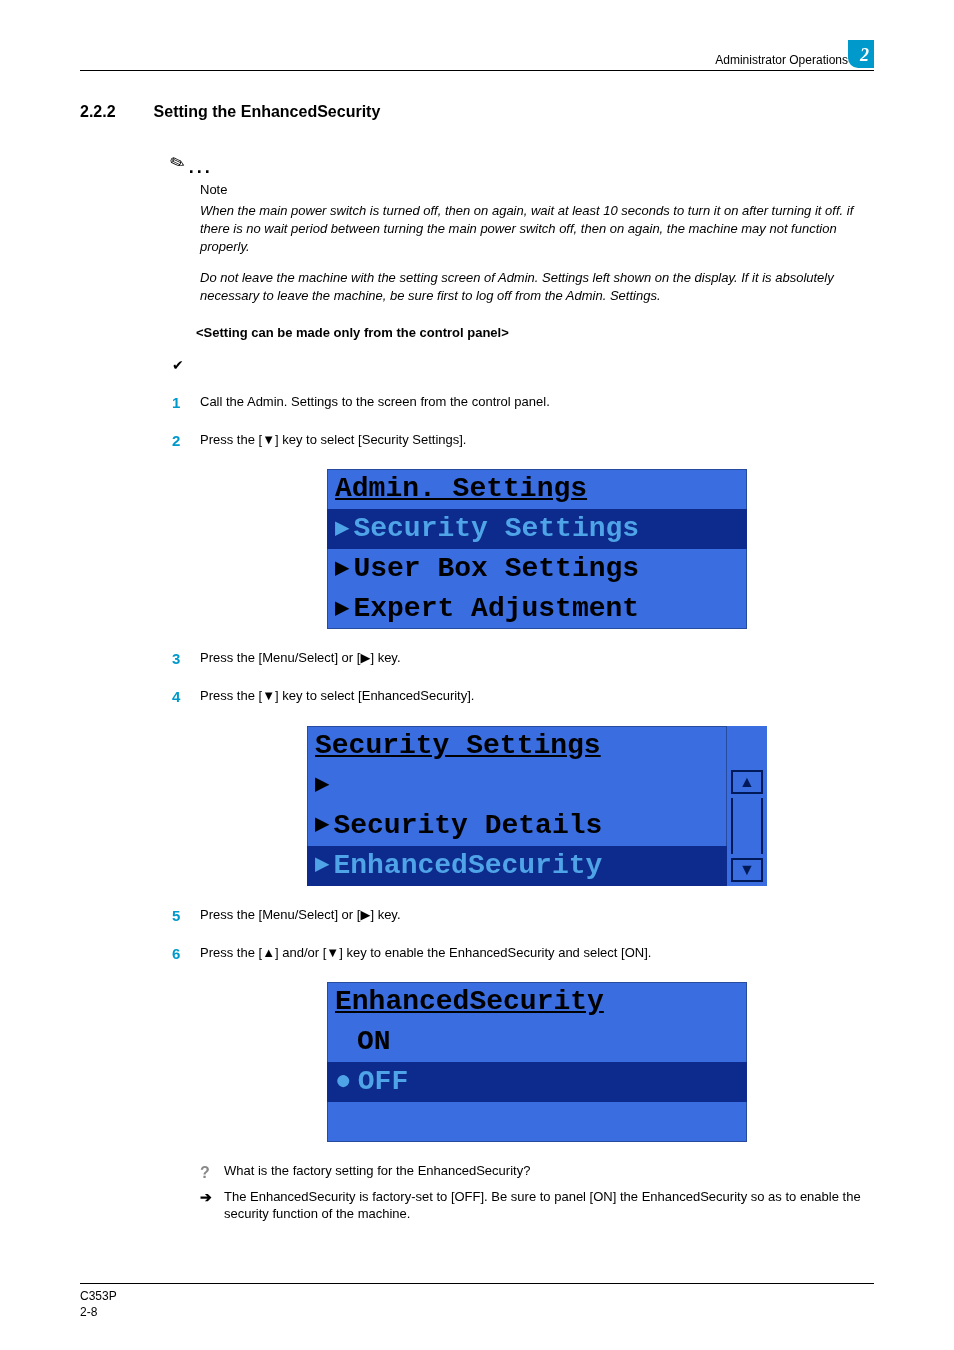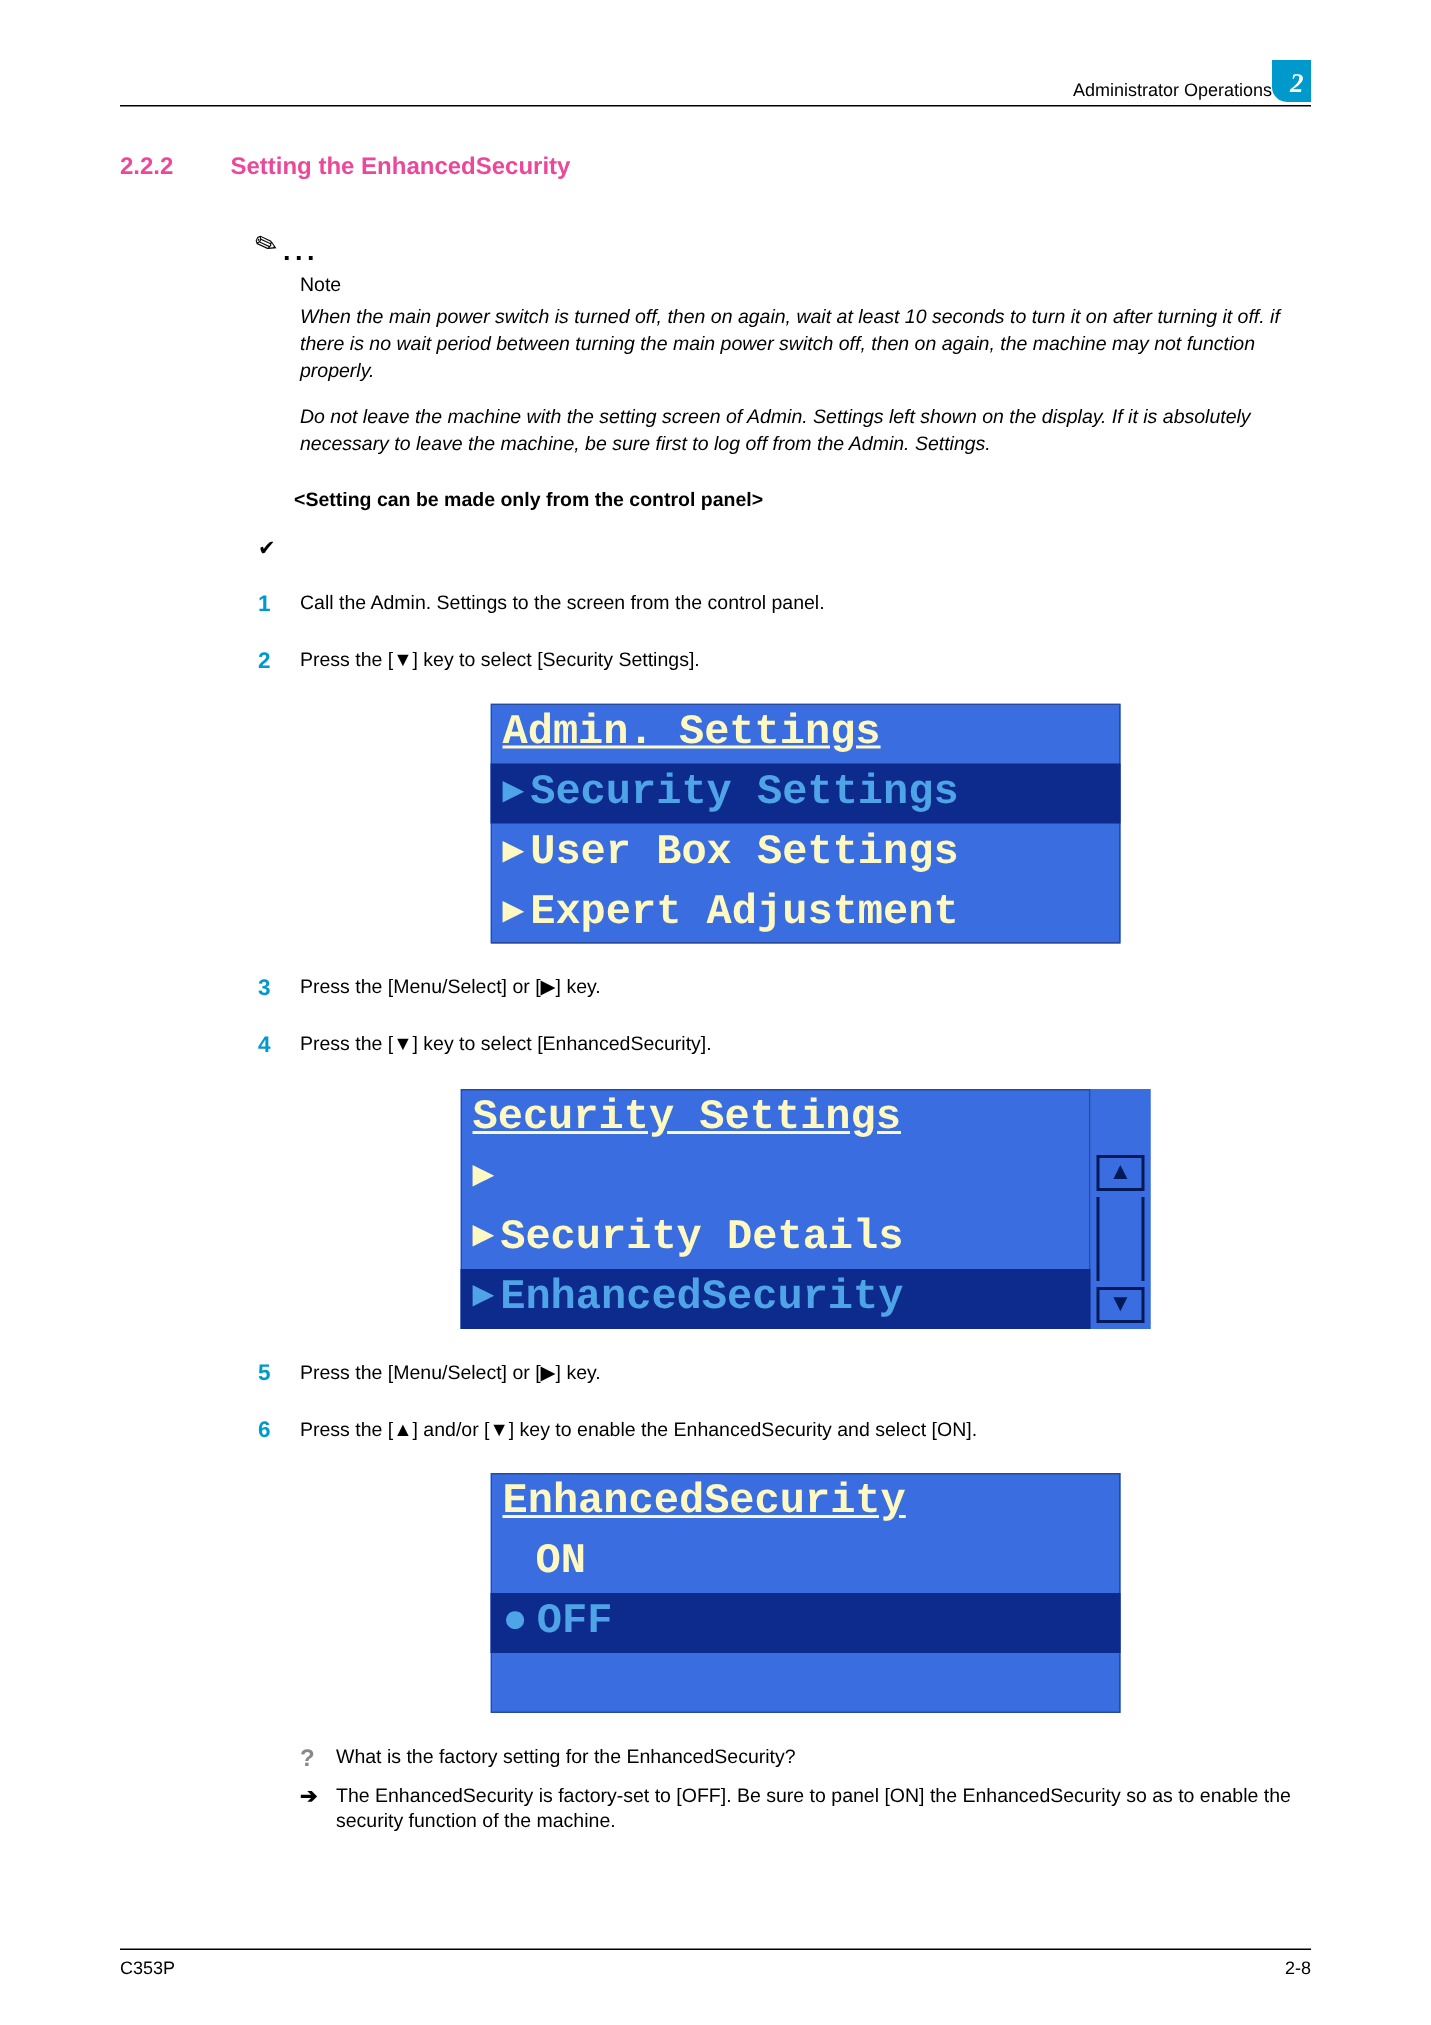--- a/index.html
+++ b/index.html
@@ -39,21 +39,21 @@
     padding: 0 5px 1px 0;
     border-radius: 0 0 0 10px;
     font-family: Georgia, 'Times New Roman', serif;
     font-size: 18px;
     font-weight: bold;
     font-style: italic;
   }
   .section-head {
     display: flex;
     gap: 38px;
-    color: #ec4899;
+    color: #000000;
     font-weight: bold;
     font-size: 16px;
     margin-bottom: 28px;
   }
   .content-block {
     padding-left: 120px;
   }
   .note-icon-row {
     position: relative;
     margin-left: -30px;
@@ -117,21 +117,21 @@
   }
   .lcd-row {
     height: 40px;
     padding: 0 8px;
     display: flex;
     align-items: center;
     font-family: 'Courier New', monospace;
     font-weight: bold;
     font-size: 28px;
     letter-spacing: 0px;
-    color: #fef9c3;
+    color: #000000;
   }
   .lcd-row.title { text-decoration: underline; }
   .lcd-row.selected { background: #0c2b8c; color: #4fa3e7; }
   .lcd-row .cursor { margin-right: 4px; font-size: 24px; }
   .lcd.with-scroll { border-right: 40px solid #3a6de0; }
   .scroll-up, .scroll-down {
     position: absolute;
     right: -36px;
     width: 32px;
     height: 24px;
@@ -178,20 +178,21 @@
   .footer {
     position: absolute;
     left: 80px;
     right: 80px;
     bottom: 30px;
     border-top: 1px solid #000;
     padding-top: 4px;
     display:flex;
     justify-content: space-between;
     font-size: 12px;
+    flex-direction: column;
   }
 </style>
 </head>
 <body>
 
 <div class="page">
 
   <div class="top-row">
     <div class="running-head">Administrator Operations</div>
     <div class="chapter-badge">2</div>

